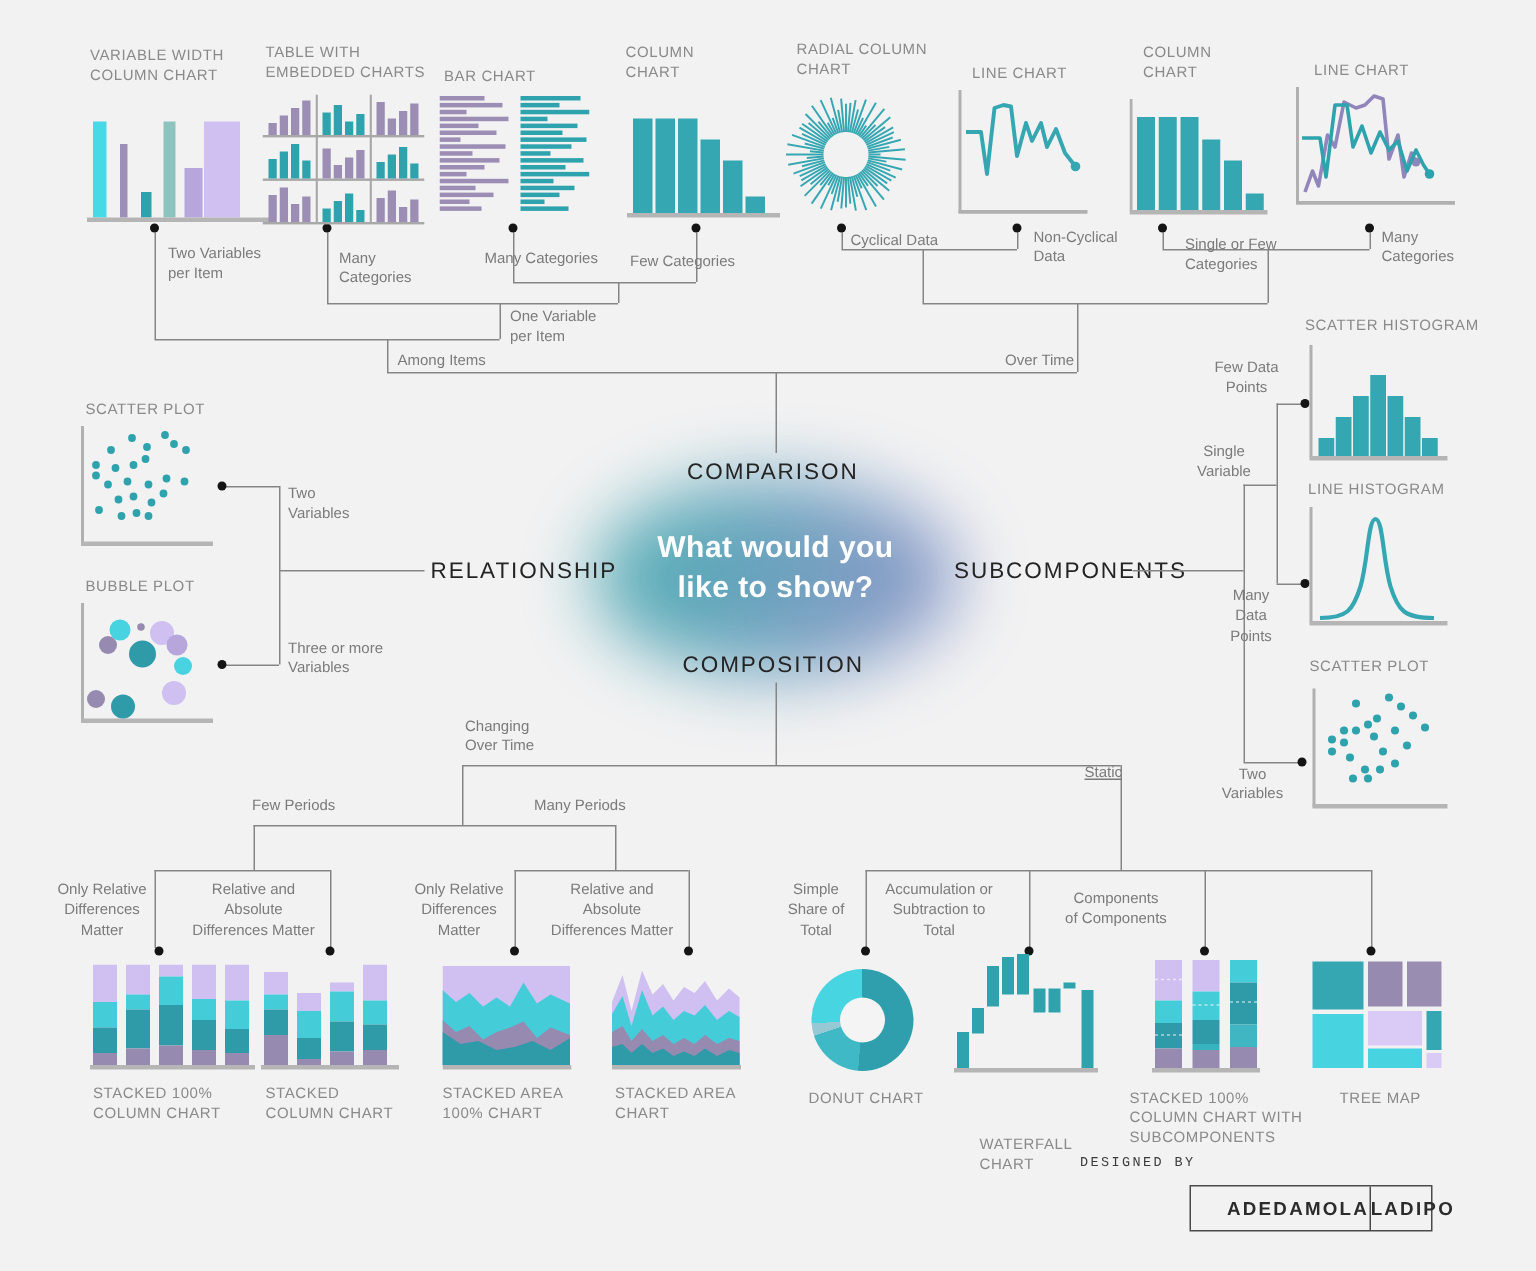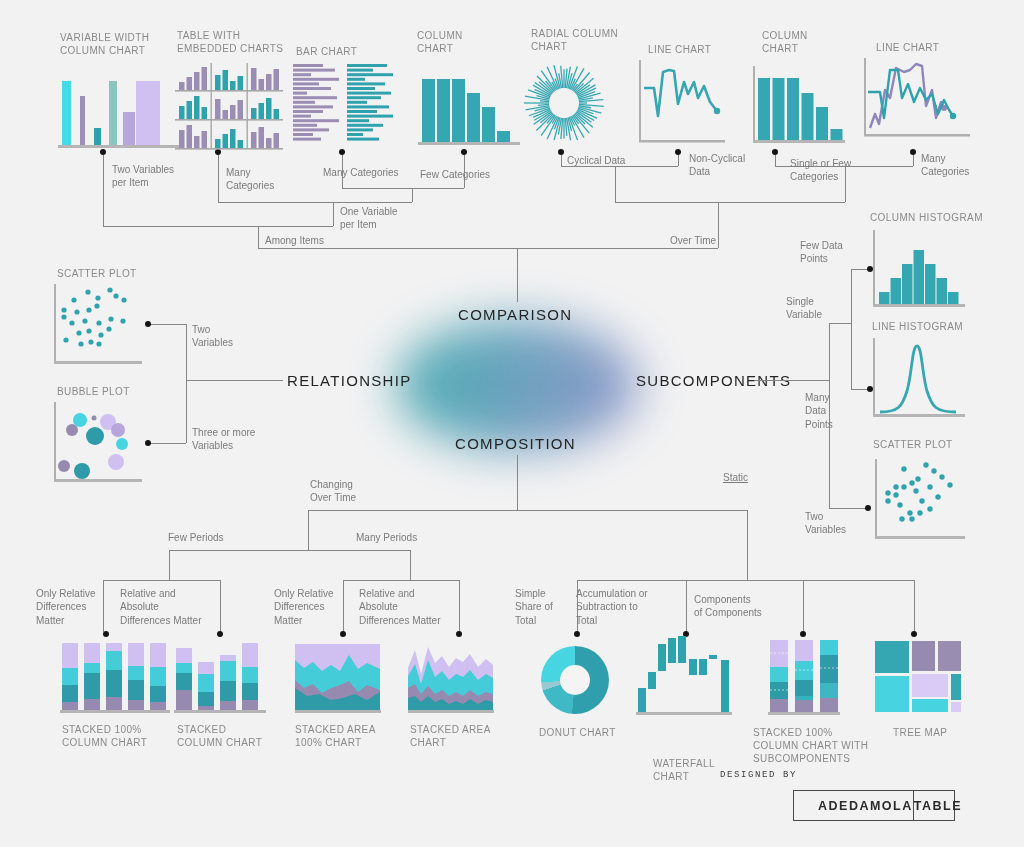--- a/index.html
+++ b/index.html
@@ -1,20 +1,20 @@
 <!DOCTYPE html>
 <html><head>
 <meta charset="utf-8">
 <style>
   html,body{margin:0;padding:0;background:#f2f2f3;}
   .canvas{position:relative;width:1024px;height:847px;background:#f2f2f3;overflow:hidden;
           font-family:"Liberation Sans",sans-serif;}
   .ct{position:absolute;font-size:10px;line-height:1.28;color:#8a8a8a;letter-spacing:.4px;white-space:pre-line;}
   .bl{position:absolute;font-size:10px;line-height:1.33;color:#7b7b7b;white-space:pre-line;}
-  .ra{text-align:left;}
+  .ra{text-align:center;}
   .sec{position:absolute;font-size:15px;letter-spacing:1.3px;color:#242424;}
   .hl{position:absolute;height:1.2px;background:#858585;}
   .vl{position:absolute;width:1.2px;background:#858585;}
   .dot{position:absolute;width:6px;height:6px;border-radius:50%;background:#141414;}
   .icon{position:absolute;}
   .blob{position:absolute;left:396px;top:320px;width:242px;height:130px;border-radius:50%;
         background:linear-gradient(100deg,#4aa6b2 18%,#8093c4 85%);filter:blur(24px);opacity:.93;}
   .question{position:absolute;left:402px;top:352px;width:230px;text-align:center;
             font-size:20px;font-weight:bold;color:#ffffff;line-height:1.35;white-space:pre-line;letter-spacing:.3px;}
   .donut{position:absolute;left:541px;top:646px;width:68px;height:68px;border-radius:50%;
@@ -28,20 +28,22 @@
                  letter-spacing:1.5px;color:#2b2b2b;}
   .designer-cell.first{width:100px;border-right:1.5px solid #4a4a4a;margin-left:24px;}
   .designer-cell.last{flex:1;}
 </style>
 </head>
 <body>
 
 <div class="canvas">
 
   <div class="blob"></div>
+  <div class="question">What would you
+like to show?</div>
   <div class="sec" style="left:458px;top:306px;">COMPARISON</div>
   <div class="sec" style="left:287px;top:372px;">RELATIONSHIP</div>
   <div class="sec" style="left:636px;top:372px;">SUBCOMPONENTS</div>
   <div class="sec" style="left:455px;top:435px;">COMPOSITION</div>
 
   <div class="vl" style="left:517px;top:248px;height:54px;"></div>
   <div class="hl" style="left:258px;top:248px;width:460px;"></div>
   <div class="vl" style="left:258px;top:226px;height:22px;"></div>
   <div class="hl" style="left:103px;top:226px;width:230px;"></div>
   <div class="vl" style="left:103px;top:155px;height:71px;"></div>
@@ -139,21 +141,21 @@
 Data
 Points</div>
   <div class="bl ra" style="left:805px;top:510px;width:60px;">Two
 Variables</div>
   <div class="bl" style="left:192px;top:323px;">Two
 Variables</div>
   <div class="bl" style="left:192px;top:426px;">Three or more
 Variables</div>
   <div class="bl" style="left:310px;top:478px;">Changing
 Over Time</div>
-  <div class="bl" style="left:723px;top:471px;text-decoration:underline;">Static</div>
+  <div class="bl" style="left:723px;top:509px;text-decoration:underline;">Static</div>
   <div class="bl" style="left:168px;top:531px;">Few Periods</div>
   <div class="bl" style="left:356px;top:531px;">Many Periods</div>
   <div class="bl ra" style="left:36px;top:587px;width:64px;">Only Relative
 Differences
 Matter</div>
   <div class="bl ra" style="left:120px;top:587px;width:98px;">Relative and
 Absolute
 Differences Matter</div>
   <div class="bl ra" style="left:274px;top:587px;width:64px;">Only Relative
 Differences
@@ -176,21 +178,21 @@
 EMBEDDED CHARTS</div>
   <div class="ct" style="left:296px;top:46px;">BAR CHART</div>
   <div class="ct" style="left:417px;top:30px;">COLUMN
 CHART</div>
   <div class="ct" style="left:531px;top:28px;">RADIAL COLUMN
 CHART</div>
   <div class="ct" style="left:648px;top:44px;">LINE CHART</div>
   <div class="ct" style="left:762px;top:30px;">COLUMN
 CHART</div>
   <div class="ct" style="left:876px;top:42px;">LINE CHART</div>
-  <div class="ct" style="left:870px;top:212px;">COLUMN HISTOGRAM</div>
+  <div class="ct" style="left:870px;top:212px;">SCATTER HISTOGRAM</div>
   <div class="ct" style="left:872px;top:321px;">LINE HISTOGRAM</div>
   <div class="ct" style="left:873px;top:439px;">SCATTER PLOT</div>
   <div class="ct" style="left:57px;top:268px;">SCATTER PLOT</div>
   <div class="ct" style="left:57px;top:386px;">BUBBLE PLOT</div>
   <div class="ct" style="left:62px;top:724px;">STACKED 100%
 COLUMN CHART</div>
   <div class="ct" style="left:177px;top:724px;">STACKED
 COLUMN CHART</div>
   <div class="ct" style="left:295px;top:724px;">STACKED AREA
 100% CHART</div>
@@ -651,16 +653,16 @@
       <rect x="38" y="36" width="36" height="23" fill="#d9cbf6"></rect>
       <rect x="38" y="61" width="36" height="13" fill="#47d3e0"></rect>
       <rect x="77" y="36" width="10" height="26" fill="#35a7b2"></rect>
       <rect x="77" y="64" width="10" height="10" fill="#d9cbf6"></rect>
     </svg>
   </div>
 
   <div class="designed-by">DESIGNED BY</div>
   <div class="designer-box">
     <div class="designer-cell first">ADEDAMOLA</div>
-    <div class="designer-cell last">TABLE</div>
+    <div class="designer-cell last">LADIPO</div>
   </div>
 
 </div>
 
 </body></html>

